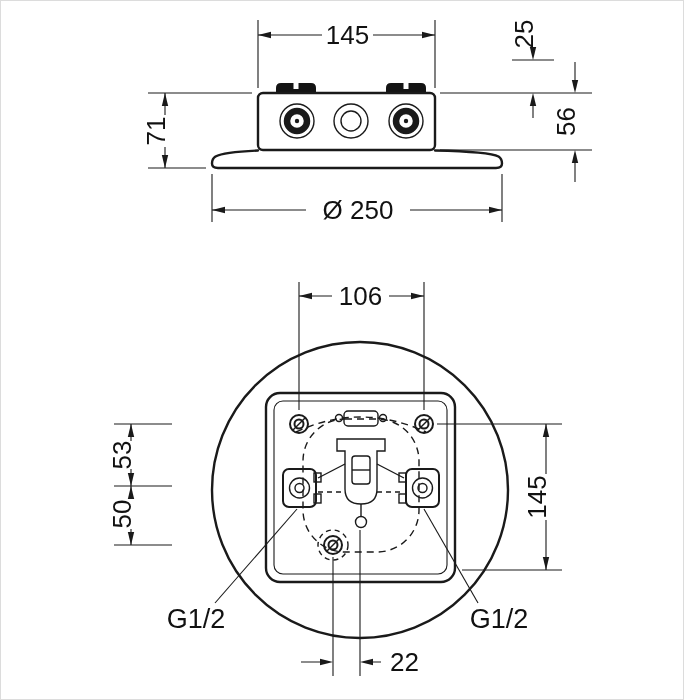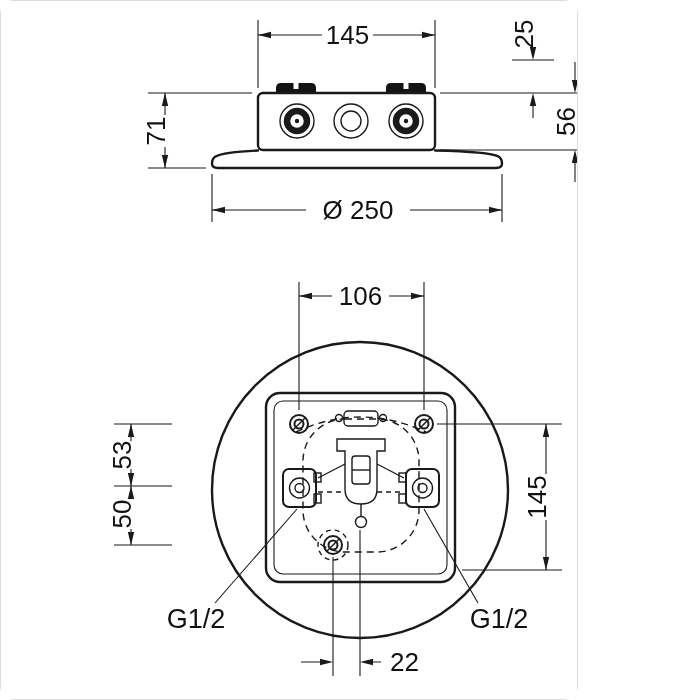--- a/index.html
+++ b/index.html
@@ -1,16 +1,16 @@
 <!DOCTYPE html>
 <html><head>
 <meta charset="utf-8">
 <style>
   html,body{margin:0;padding:0;background:#fff;}
-  .canvas{position:relative;width:578px;height:700px;background:#ffffff;overflow:hidden;border-radius:14px;}
+  .canvas{position:relative;width:684px;height:700px;background:#ffffff;overflow:hidden;}
   .frame{position:absolute;inset:0;border:1px solid #dcdcdc;pointer-events:none;}
   svg{position:absolute;left:0;top:0;}
   svg .outline{stroke:#1a1a1a;stroke-width:2.4;fill:none;stroke-linecap:round;}
   svg .med{stroke:#1a1a1a;stroke-width:2;fill:none;}
   svg .thin{stroke:#1a1a1a;stroke-width:1.4;fill:none;}
   svg .xtra{stroke:#1a1a1a;stroke-width:1.1;fill:none;}
   svg .dim{stroke:#1a1a1a;stroke-width:1.1;fill:none;}
   svg .dash{stroke-dasharray:7 5;}
   svg .dash2{stroke-dasharray:5 4;}
   svg .arrow{fill:#1a1a1a;stroke:none;}

